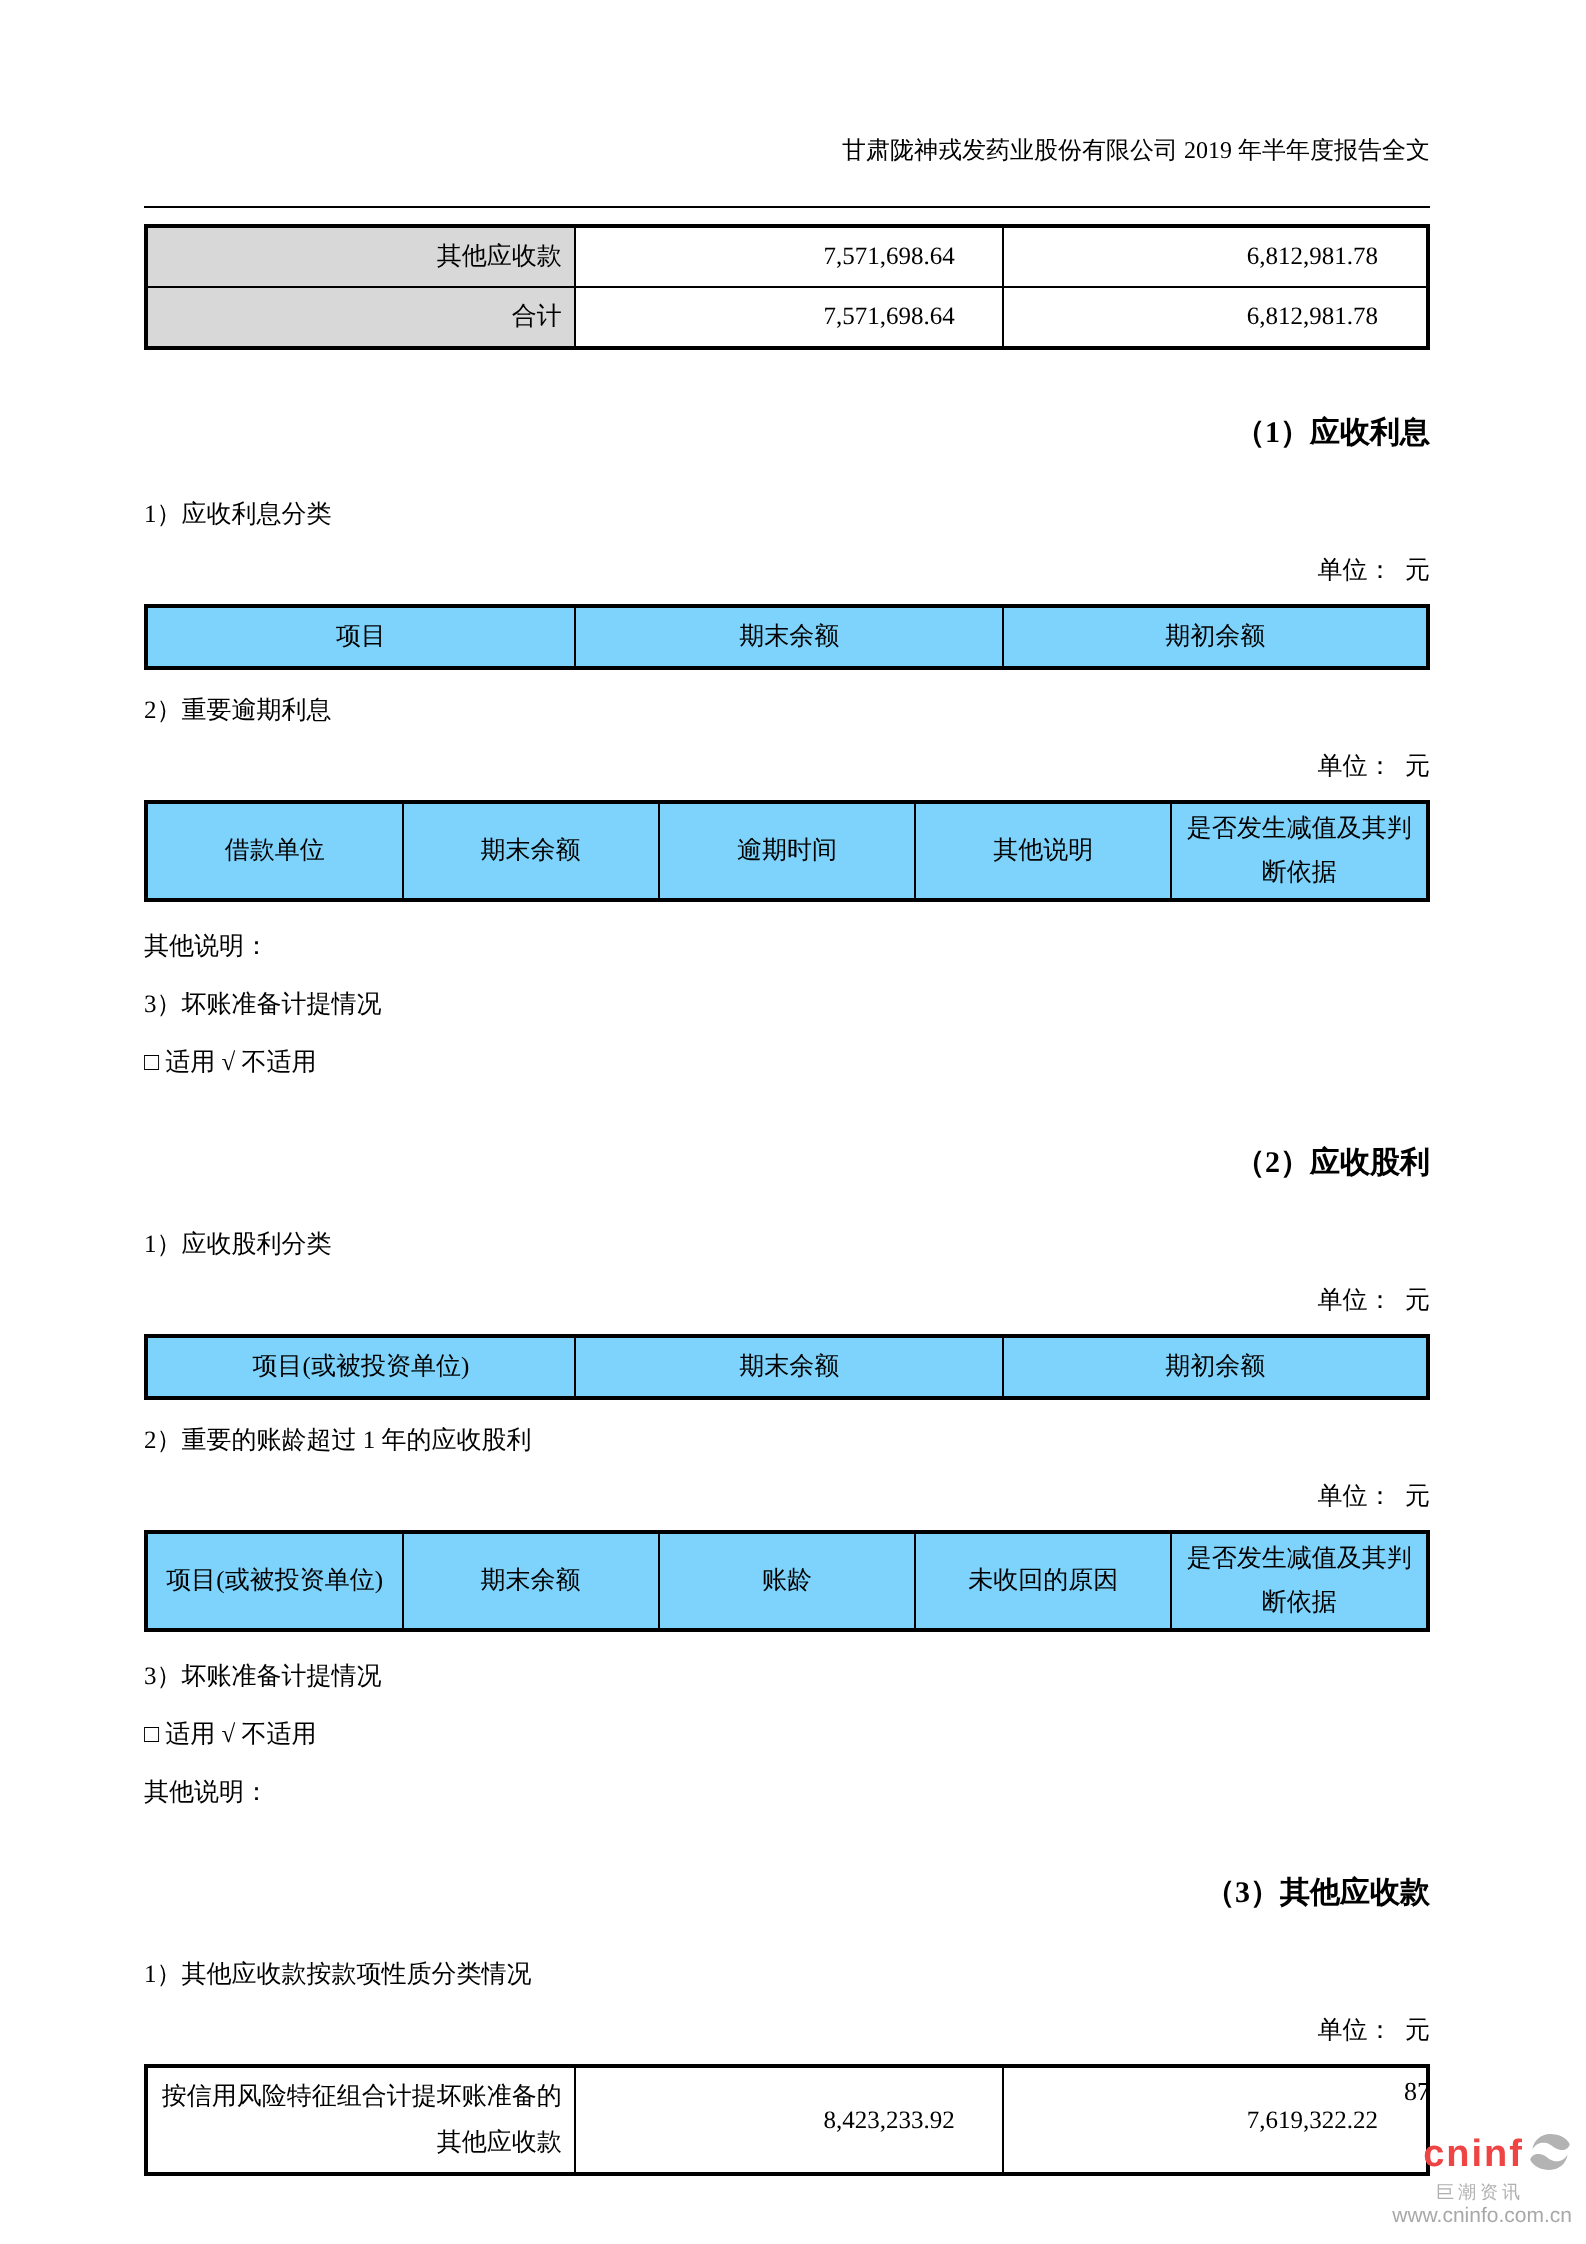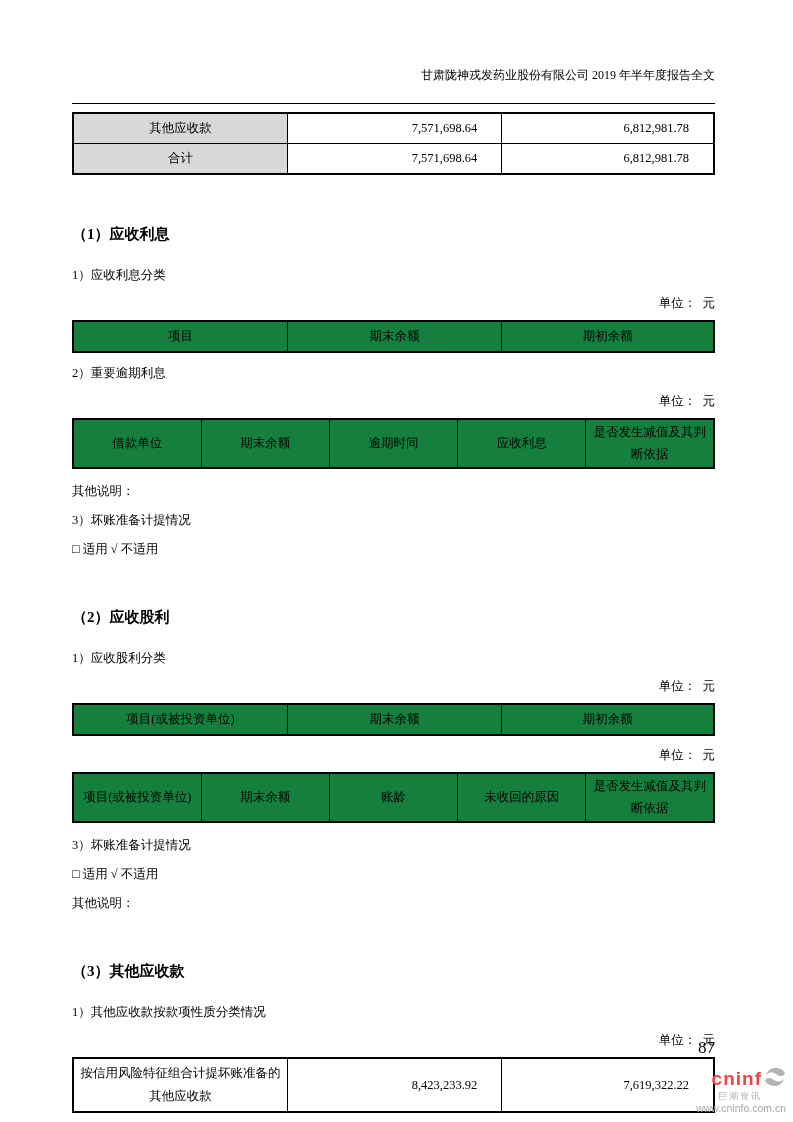--- a/index.html
+++ b/index.html
@@ -28,68 +28,69 @@
     margin-top:8px;
     table-layout:fixed;
   }
   table.tbl td,table.tbl th{
     border:1px solid #000;
     font-size:12.5px;
     font-weight:normal;
     vertical-align:middle;
   }
   table.tbl th{
-    background:#15803d;
+    background:#7dd3fc;
     text-align:center;
     padding:2px 4px;
     height:25px;
     line-height:1.7;
   }
   table.tbl th.tall{height:43px;}
   td.lbl{
-    text-align:center;
+    text-align:right;
     padding:2px 6px;
     height:25px;
     line-height:1.85;
     margin-top:12px;
   }
   td.lbl.gray{background:#d8d8d8;}
   td.val{
     text-align:right;
     padding:2px 24px;
     height:25px;
   }
   tr.tall-row td{height:48px;}
 
   .t-top{margin-top:16px;}
 
   .sec{
-    margin:50px 0 0 0;
+    margin:32px 0 0 0;
     font-size:15px;
     font-weight:bold;
     white-space:pre;
+    text-align:right;
   }
   .sub{
     margin:23px 0 0 0;
     font-size:12.5px;
     white-space:pre;
   }
   .sub.close{margin-top:14px;}
   .sub.closer{margin-top:12px;}
   .unit{
     margin:11px 0 0 0;
     text-align:right;
     font-size:12.5px;
     white-space:pre;
   }
 
   .pageno{
     position:absolute;
     top:1038px;right:78px;
-    font-size:17px;
+    font-size:13px;
   }
 
   .cninfo{
     position:absolute;
     right:7px;bottom:8px;
     text-align:right;
     color:#b3b3b3;
     font-family:"Liberation Sans","DejaVu Sans",sans-serif;
     line-height:1.05;
   }
@@ -158,21 +159,21 @@
           <col style="width:20%">
           <col style="width:20%">
           <col style="width:20%">
           <col style="width:20%">
         </colgroup>
       <tbody>
           <tr>
         <th class="tall">借款单位</th>
         <th class="tall">期末余额</th>
         <th class="tall">逾期时间</th>
-        <th class="tall">应收利息</th>
+        <th class="tall">其他说明</th>
         <th class="tall">是否发生减值及其判断依据</th>
       </tr>
     </tbody>
       </table>
 
     <p class="sub close">其他说明：</p>
     <p class="sub closer">3）坏账准备计提情况</p>
     <p class="sub closer">□ 适用 √ 不适用</p>
 
     <p class="sec">（2）应收股利</p>
@@ -187,20 +188,21 @@
         </colgroup>
       <tbody>
           <tr>
         <th>项目(或被投资单位)</th>
         <th>期末余额</th>
         <th>期初余额</th>
       </tr>
     </tbody>
       </table>
 
+    <p class="sub closer">2）重要的账龄超过 1 年的应收股利</p>
     <p class="unit">单位：  元</p>
 
     <table class="tbl">
       <colgroup>
           <col style="width:20%">
           <col style="width:20%">
           <col style="width:20%">
           <col style="width:20%">
           <col style="width:20%">
         </colgroup>

